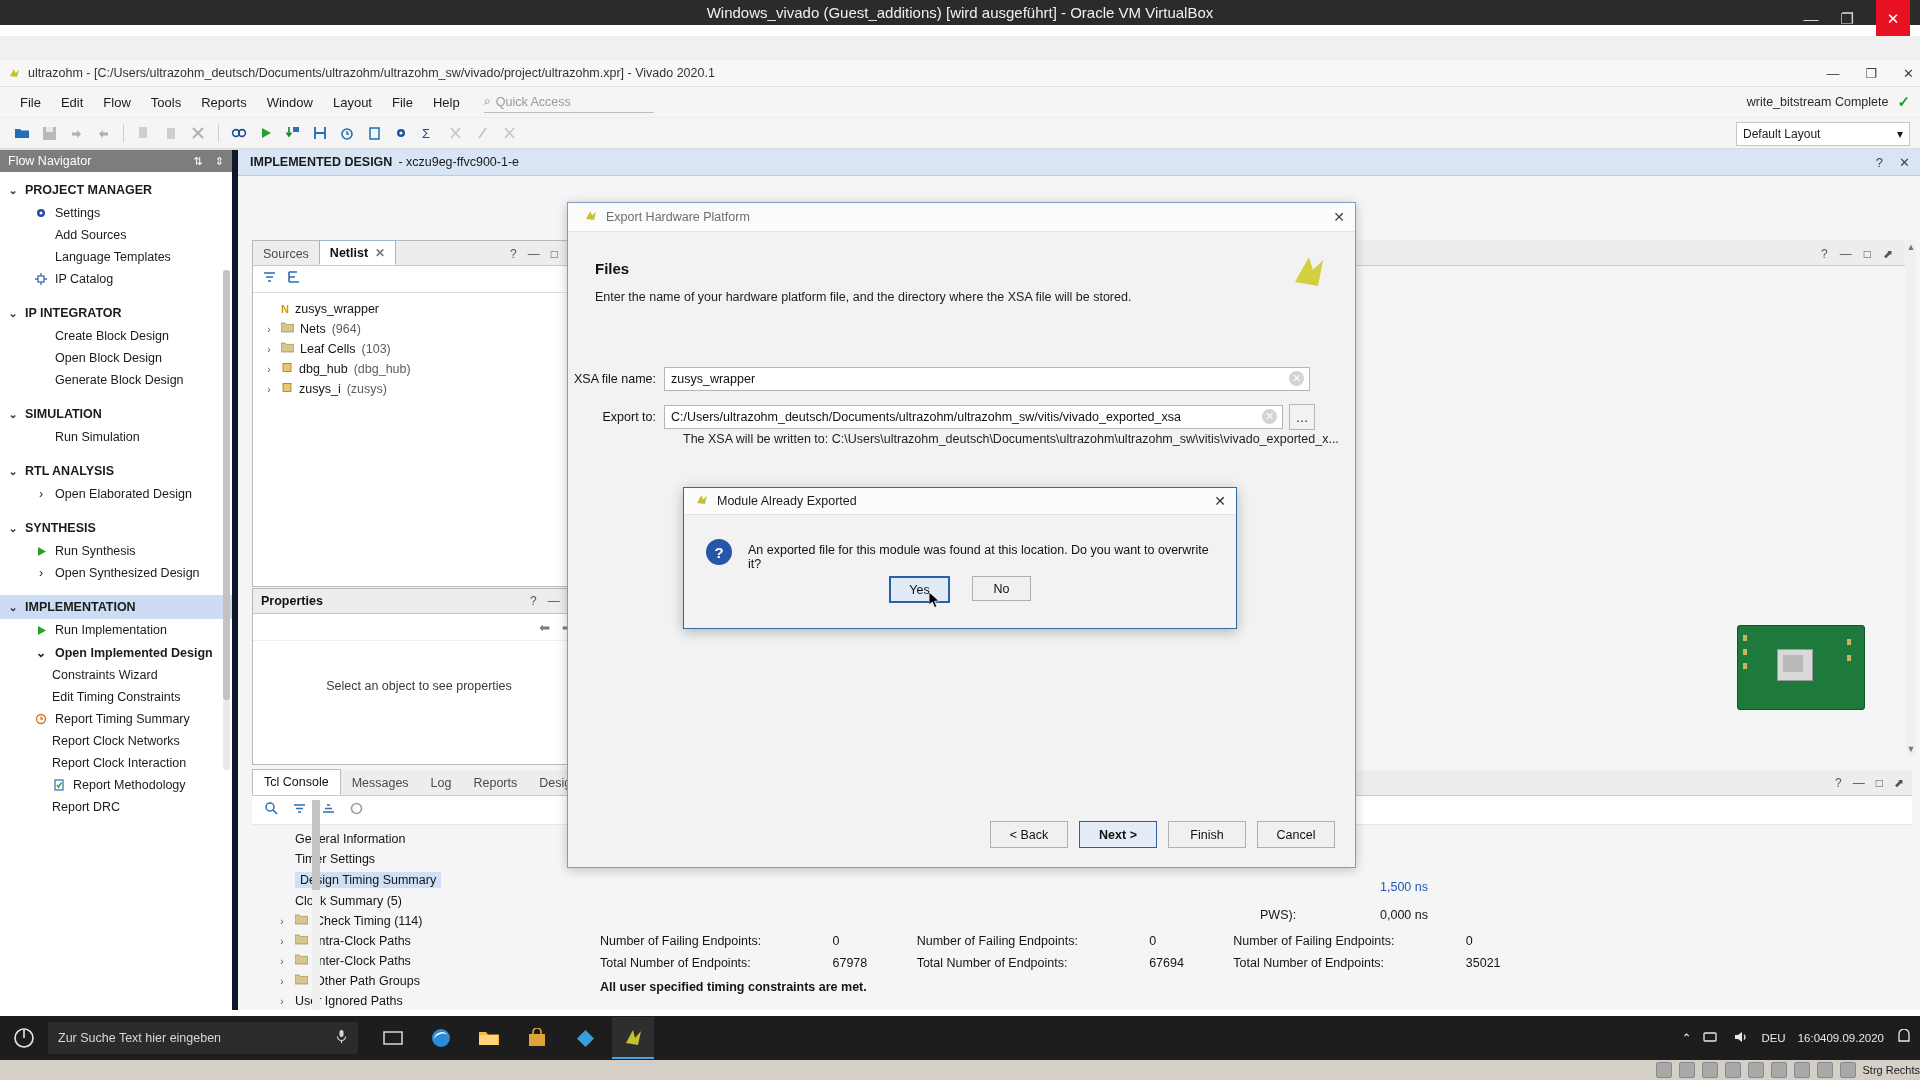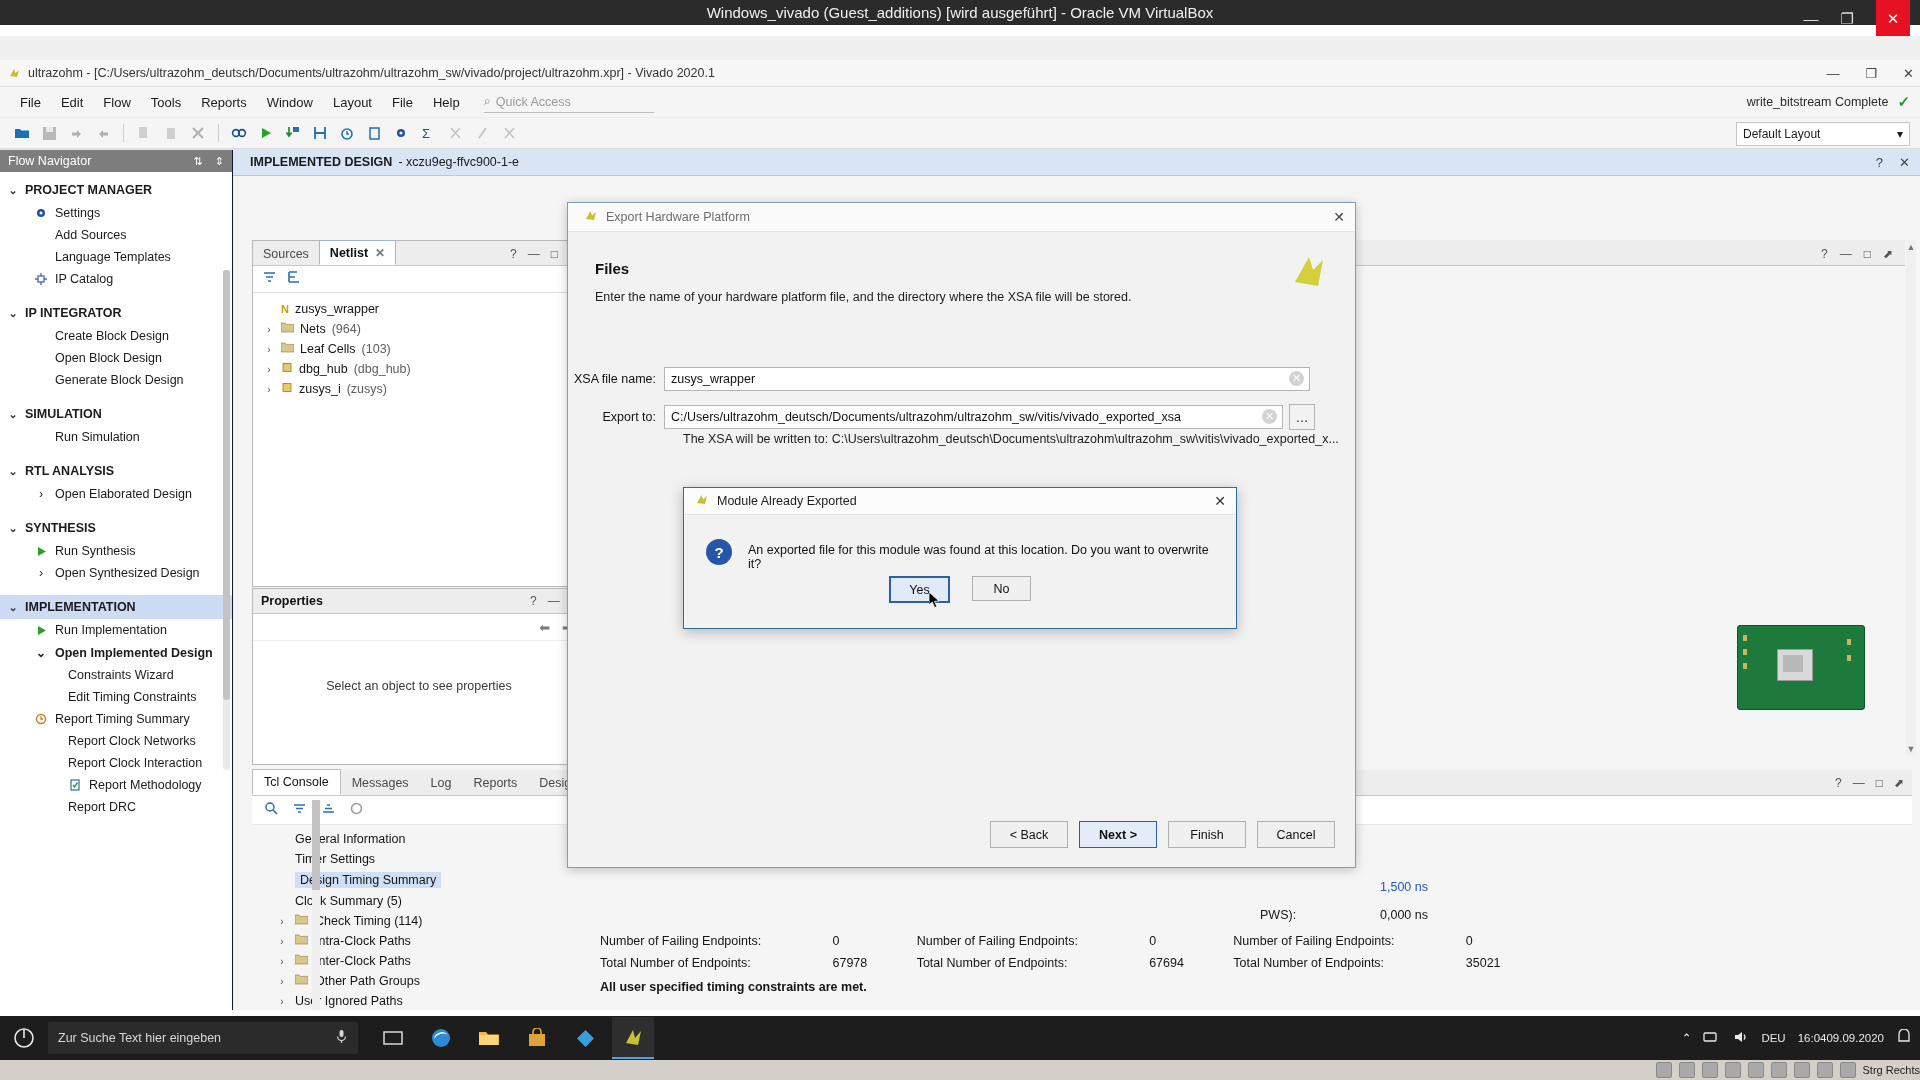--- a/index.html
+++ b/index.html
@@ -68,32 +68,32 @@
 
   .impl-bar{
     height:26px;background:#d9e4f5;border-bottom:1px solid #b9c9e0;
     display:flex;align-items:center;padding-left:250px;font-size:12.5px;color:#1a1a1a;position:relative;
   }
   .impl-bar b{font-weight:bold;}
   .impl-bar .right{position:absolute;right:10px;display:flex;gap:16px;color:#444;font-size:13px;}
 
   
   .flownav{
-    position:absolute;left:0;top:90px;width:232px;height:860px;background:#ffffff;border-right:1px solid #0f172a;
+    position:absolute;left:0;top:90px;width:232px;height:860px;background:#ffffff;border-right:6px solid #0f172a;
   }
   .fn-head{
     height:22px;background:#7d7d7d;color:#fff;display:flex;align-items:center;
     padding:0 8px;font-size:12.5px;justify-content:space-between;
   }
   .fn-head .icons{display:flex;gap:12px;font-size:11px;}
   .fn-list{padding-top:6px;font-size:12.5px;color:#1b1b1b;}
   .fn-sec{display:flex;align-items:center;gap:7px;padding:5px 8px;font-weight:bold;font-size:12.5px;}
   .fn-sec.active{background:#cddcf5;}
   .fn-item{display:flex;align-items:center;gap:7px;padding:4px 8px 4px 34px;}
-  .fn-item.sub{padding-left:68px;}
+  .fn-item.sub{padding-left:52px;}
   .fn-item.bold{font-weight:bold;}
   .fn-gap{height:11px;}
   .caret{display:inline-block;width:10px;text-align:center;color:#3b3b3b;font-size:11px;}
   .ficon{width:14px;display:inline-flex;align-items:center;justify-content:center;}
   .fn-scroll{position:absolute;right:2px;top:120px;width:7px;height:500px;background:#eaeaea;border-radius:3px;}
   .fn-scroll i{display:block;width:7px;height:430px;background:#c3c3c3;border-radius:3px;}
 
   
   .panel{position:absolute;background:#fff;border:1px solid #b9b9b9;}
   .panel-tabs{

